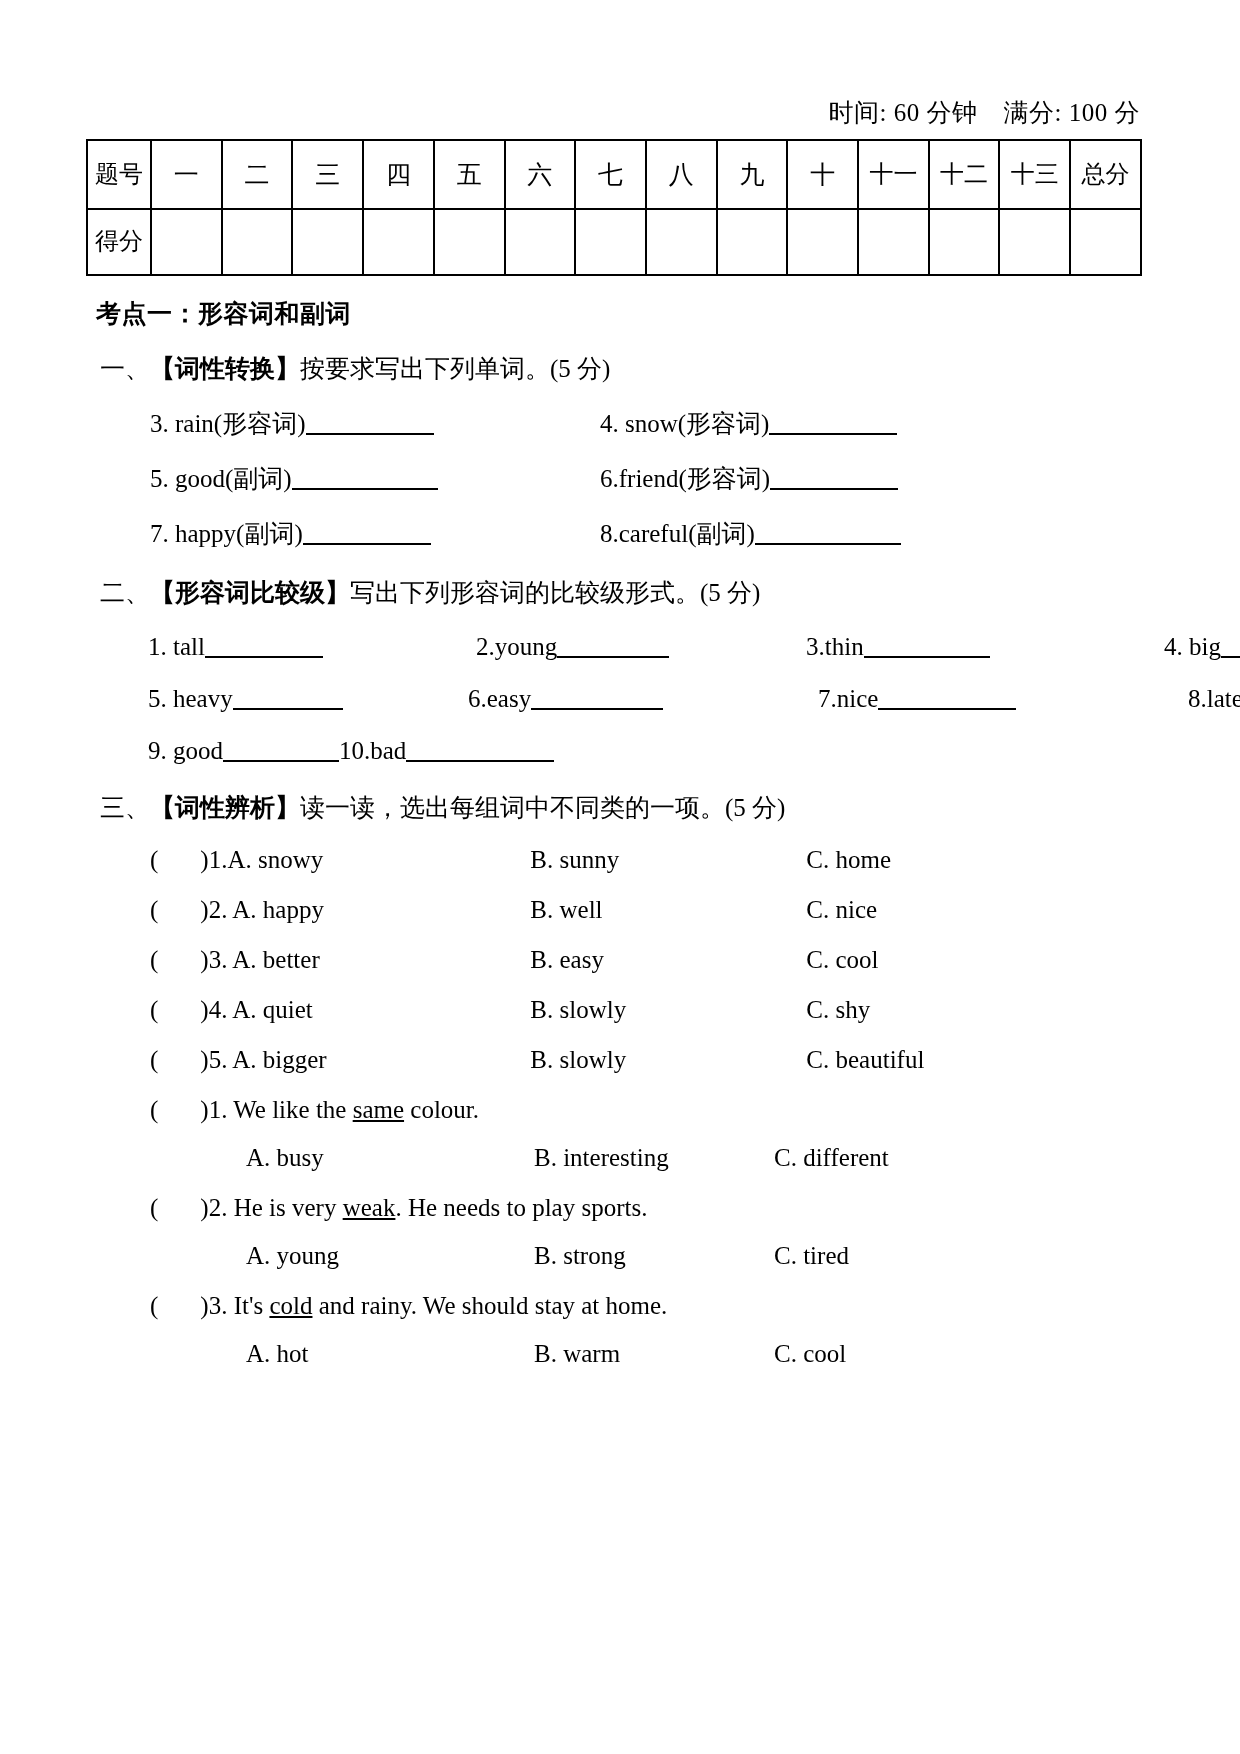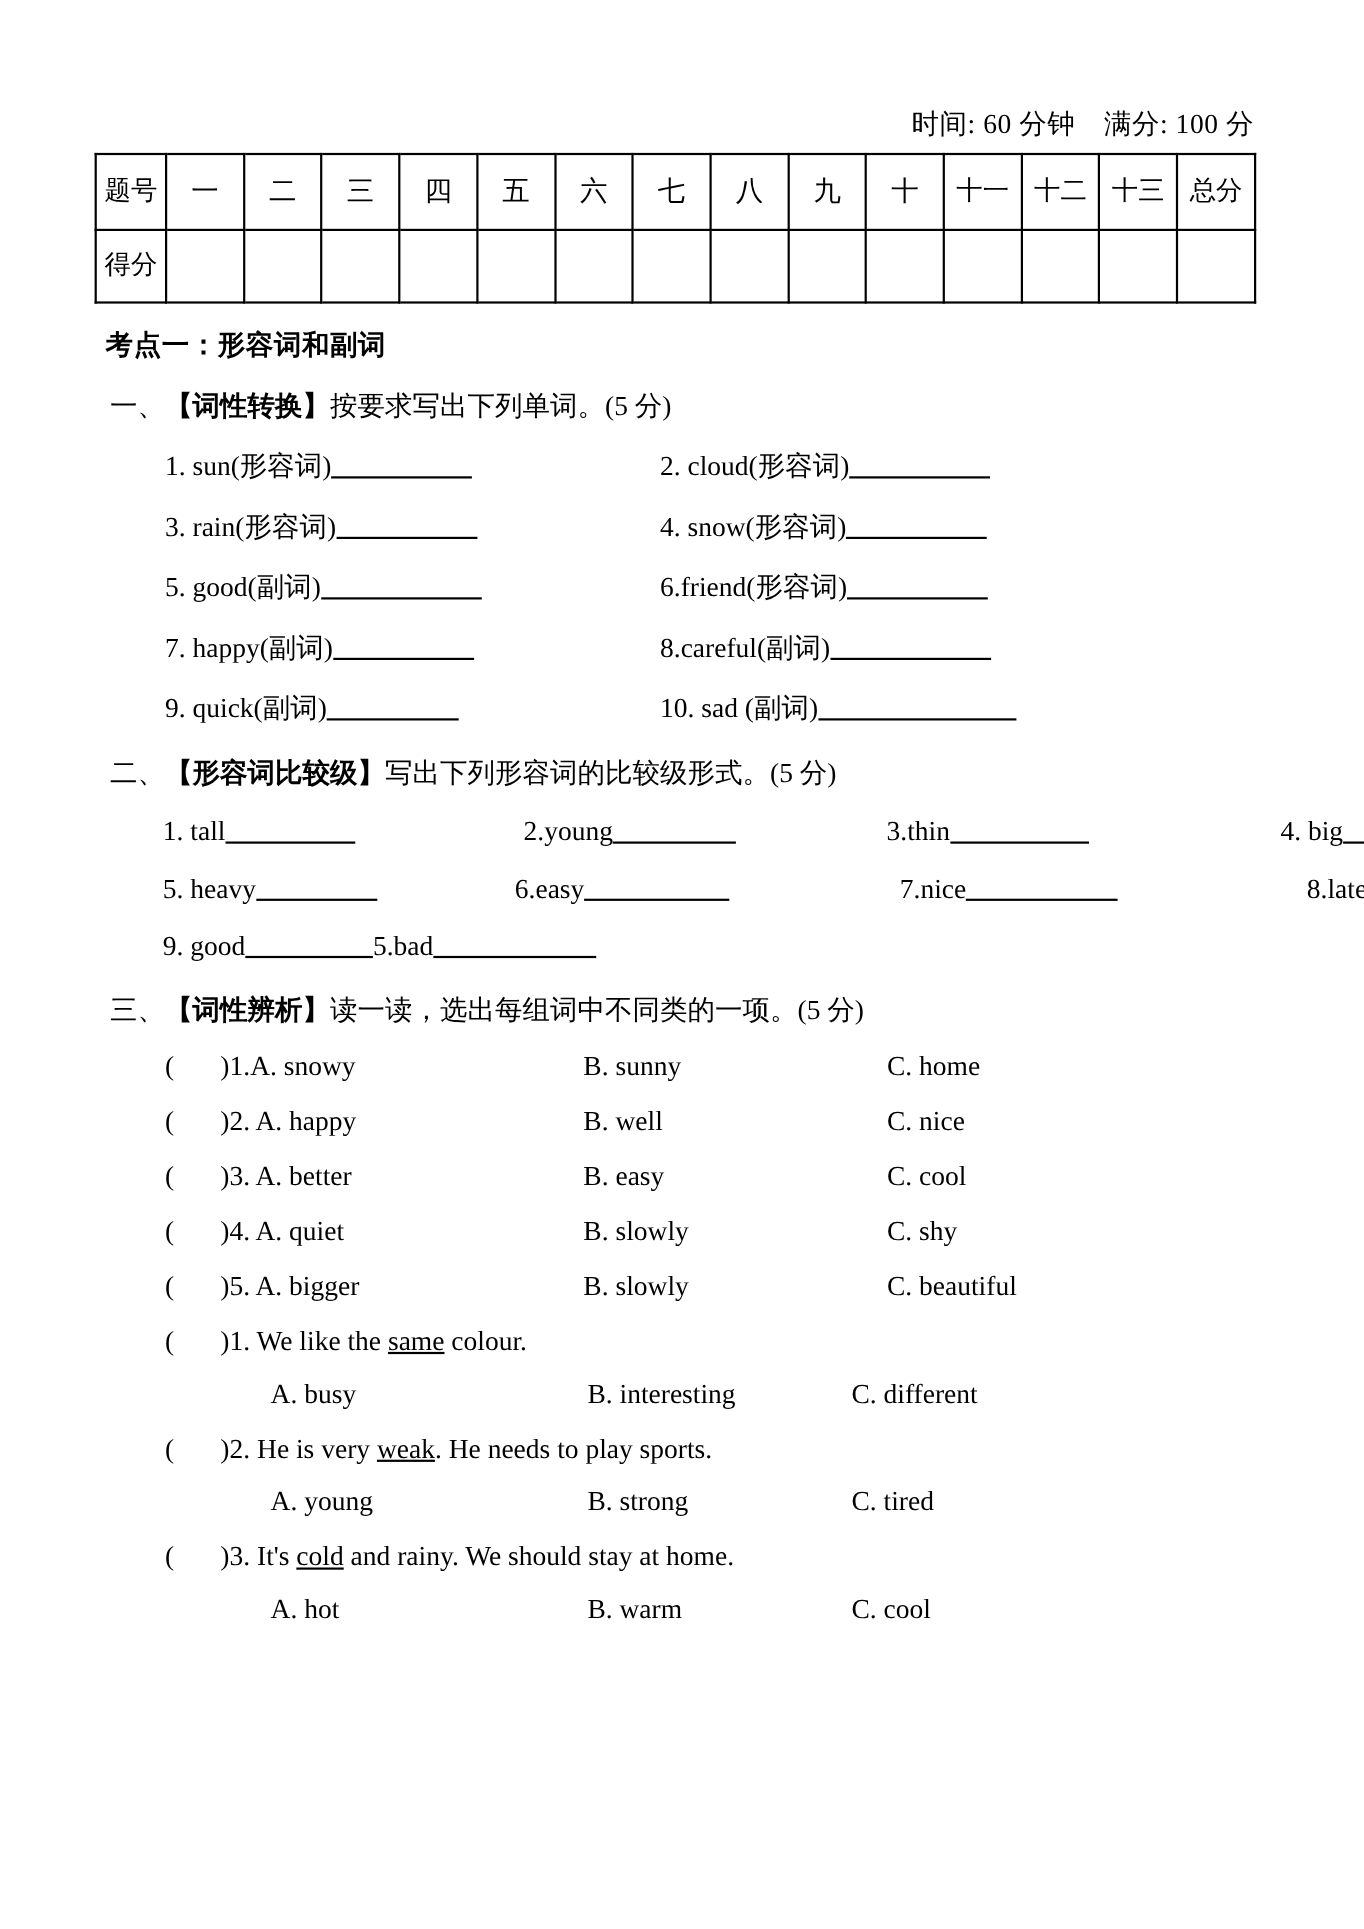--- a/index.html
+++ b/index.html
@@ -127,34 +127,32 @@
     </table>
 
   <div class="content">
 
     <div class="kaodian">考点一：形容词和副词</div>
 
     <div class="qhead">
       <span>一、</span><b>【词性转换】</b><span>按要求写出下列单词。(5 分)</span>
     </div>
     <div id="ex1-list">
-        <div class="wc-row"><span class="wc-col" style="width:450px"><span>1. sun(形容词)</span><span class="blank" style="width:128px"></span></span><span class="wc-col"><span>2. cloud(形容词)</span><span class="blank" style="width:128px"></span></span></div>
         <div class="wc-row"><span class="wc-col" style="width:450px"><span>3. rain(形容词)</span><span class="blank" style="width:128px"></span></span><span class="wc-col"><span>4. snow(形容词)</span><span class="blank" style="width:128px"></span></span></div>
         <div class="wc-row"><span class="wc-col" style="width:450px"><span>5. good(副词)</span><span class="blank" style="width:146px"></span></span><span class="wc-col"><span>6.friend(形容词)</span><span class="blank" style="width:128px"></span></span></div>
         <div class="wc-row"><span class="wc-col" style="width:450px"><span>7. happy(副词)</span><span class="blank" style="width:128px"></span></span><span class="wc-col"><span>8.careful(副词)</span><span class="blank" style="width:146px"></span></span></div>
-        <div class="wc-row"><span class="wc-col" style="width:450px"><span>9. quick(副词)</span><span class="blank" style="width:120px"></span></span><span class="wc-col"><span>10. sad (副词)</span><span class="blank" style="width:180px"></span></span></div>
       </div>
 
     <div class="qhead" style="margin-top:26px">
       <span>二、</span><b>【形容词比较级】</b><span>写出下列形容词的比较级形式。(5 分)</span>
     </div>
     <div id="ex2-list">
         <div class="cmp-row"><span class="wc-col" style="min-width:328px"><span>1. tall</span><span class="blank" style="width:118px"></span></span><span class="wc-col" style="min-width:330px"><span>2.young</span><span class="blank" style="width:112px"></span></span><span class="wc-col" style="min-width:358px"><span>3.thin</span><span class="blank" style="width:126px"></span></span><span class="wc-col"><span>4. big</span><span class="blank" style="width:132px"></span></span></div>
         <div class="cmp-row"><span class="wc-col" style="min-width:320px"><span>5. heavy</span><span class="blank" style="width:110px"></span></span><span class="wc-col" style="min-width:350px"><span>6.easy</span><span class="blank" style="width:132px"></span></span><span class="wc-col" style="min-width:370px"><span>7.nice</span><span class="blank" style="width:138px"></span></span><span class="wc-col"><span>8.late</span></span></div>
-        <div class="cmp-row"><span class="wc-col"><span>9. good</span><span class="blank" style="width:116px"></span></span><span class="wc-col"><span>5.bad</span><span class="blank" style="width:148px"></span></span></div>
+        <div class="cmp-row"><span class="wc-col"><span>9. good</span><span class="blank" style="width:116px"></span></span><span class="wc-col"><span>10.bad</span><span class="blank" style="width:148px"></span></span></div>
       </div>
 
     <div class="qhead" style="margin-top:26px">
       <span>三、</span><b>【词性辨析】</b><span>读一读，选出每组词中不同类的一项。(5 分)</span>
     </div>
     <div id="ex3-list">
         <div class="ch-row"><span class="paren">(<span class="sp"></span></span><span class="opt" style="width:330px">)1.A. snowy</span><span class="opt" style="width:276px">B. sunny</span><span class="opt">C. home</span></div>
         <div class="ch-row"><span class="paren">(<span class="sp"></span></span><span class="opt" style="width:330px">)2. A. happy</span><span class="opt" style="width:276px">B. well</span><span class="opt">C. nice</span></div>
         <div class="ch-row"><span class="paren">(<span class="sp"></span></span><span class="opt" style="width:330px">)3. A. better</span><span class="opt" style="width:276px">B. easy</span><span class="opt">C. cool</span></div>
         <div class="ch-row"><span class="paren">(<span class="sp"></span></span><span class="opt" style="width:330px">)4. A. quiet</span><span class="opt" style="width:276px">B. slowly</span><span class="opt">C. shy</span></div>

